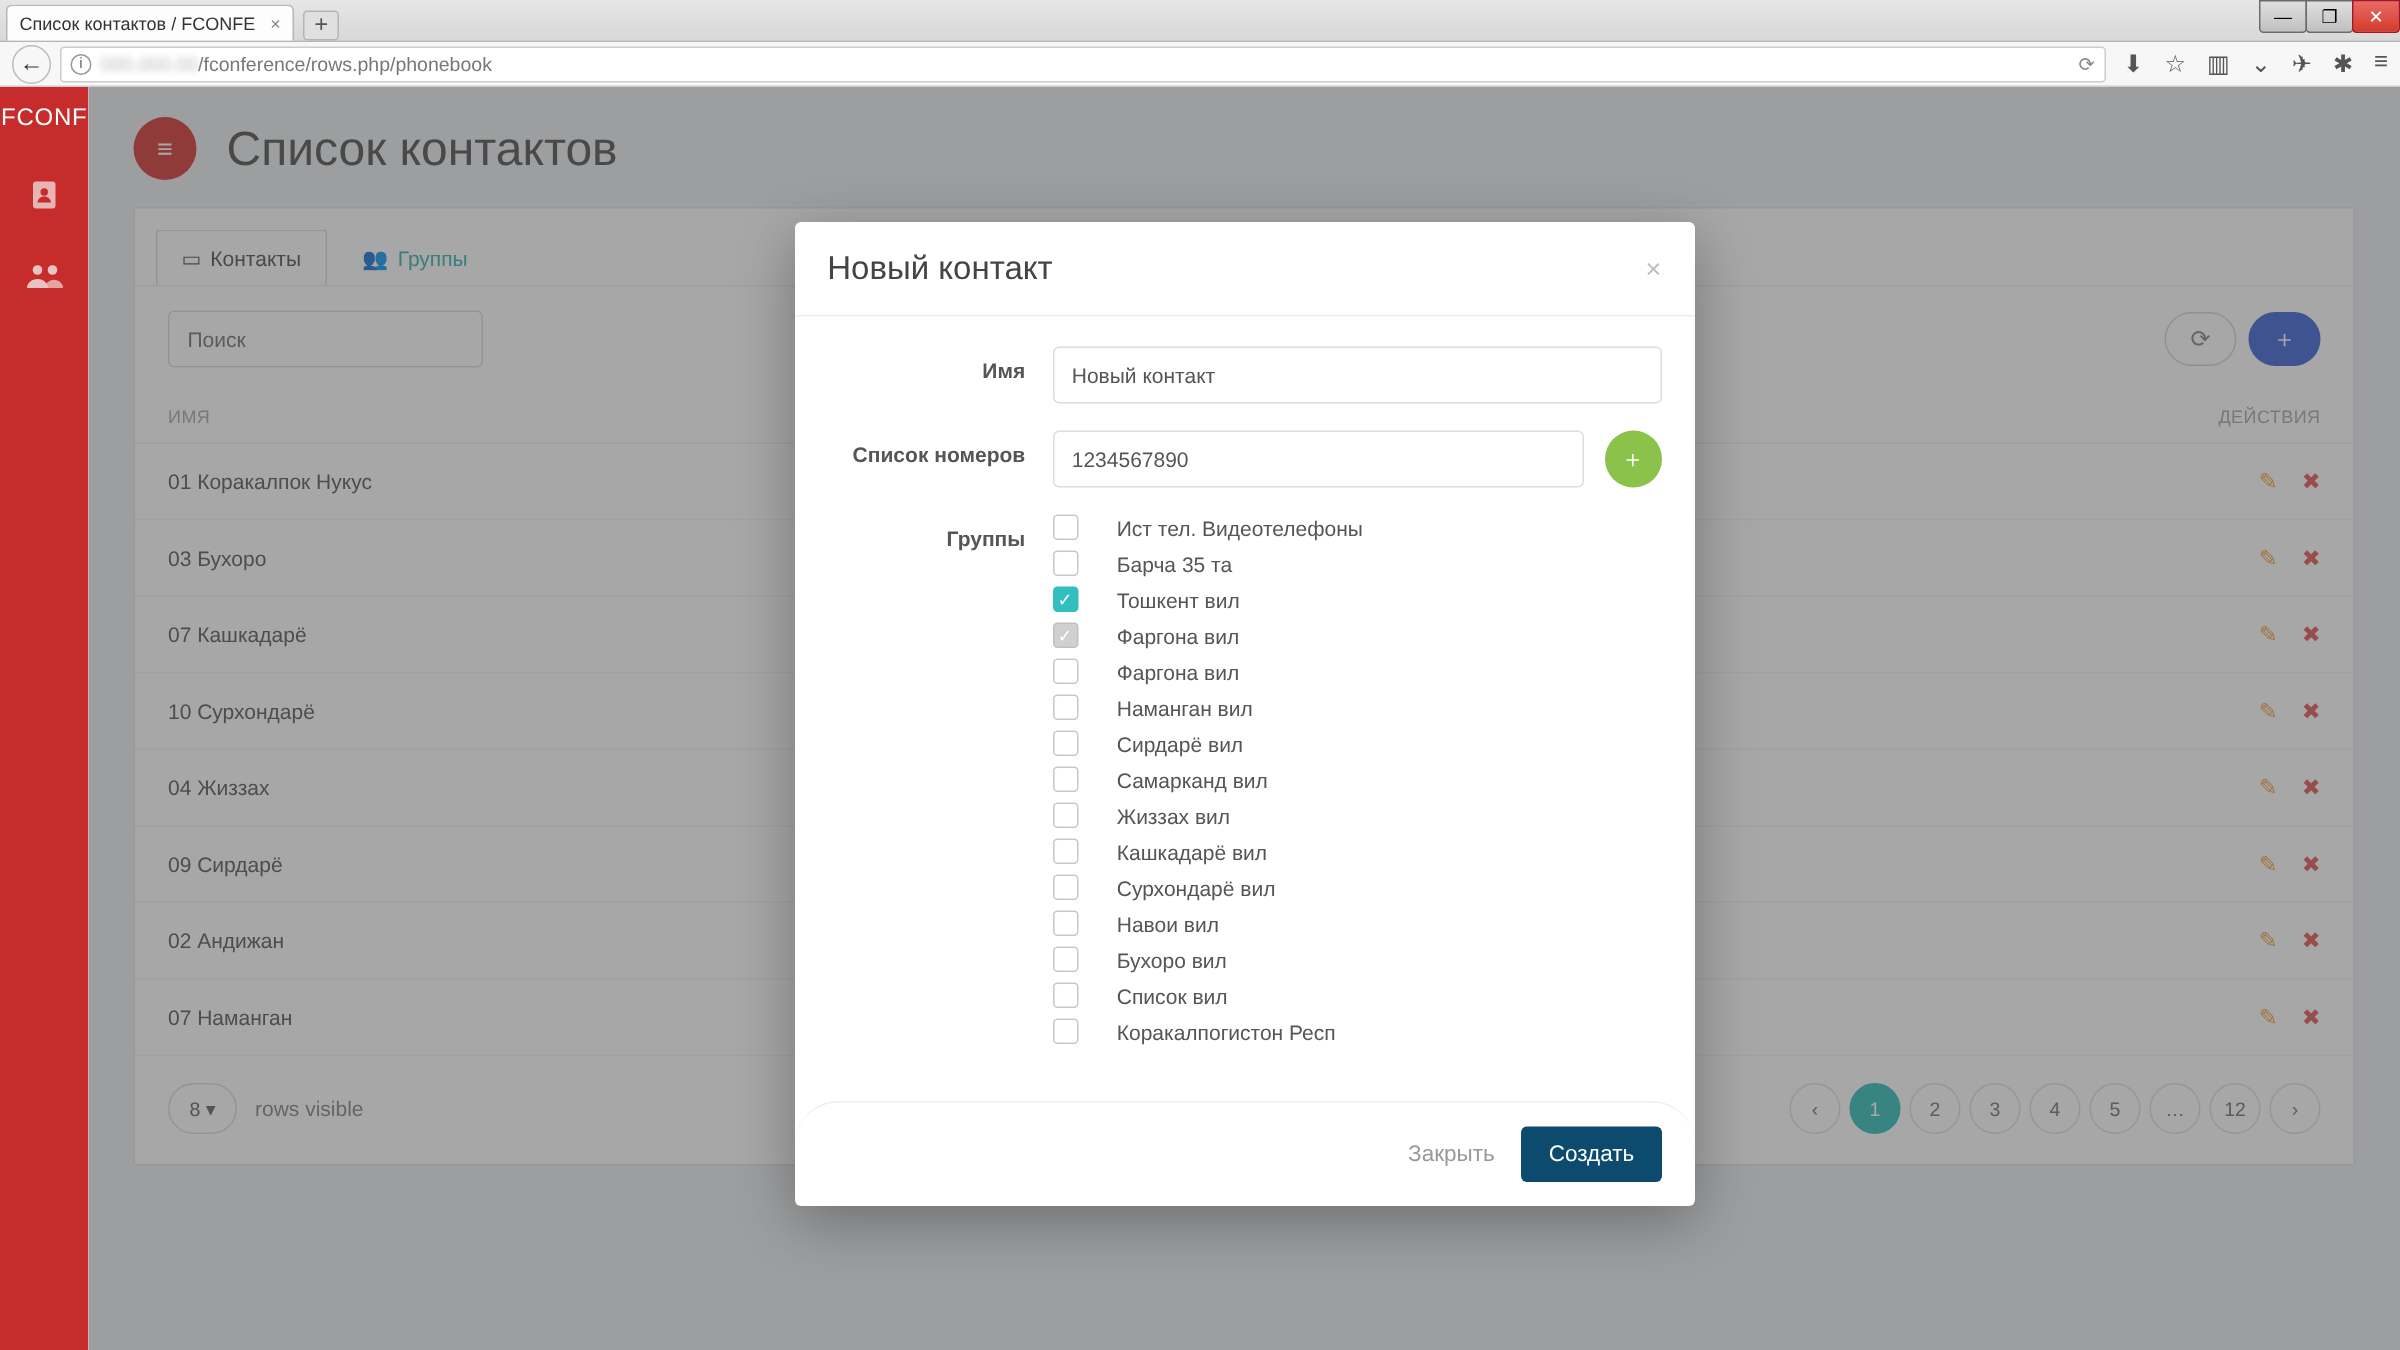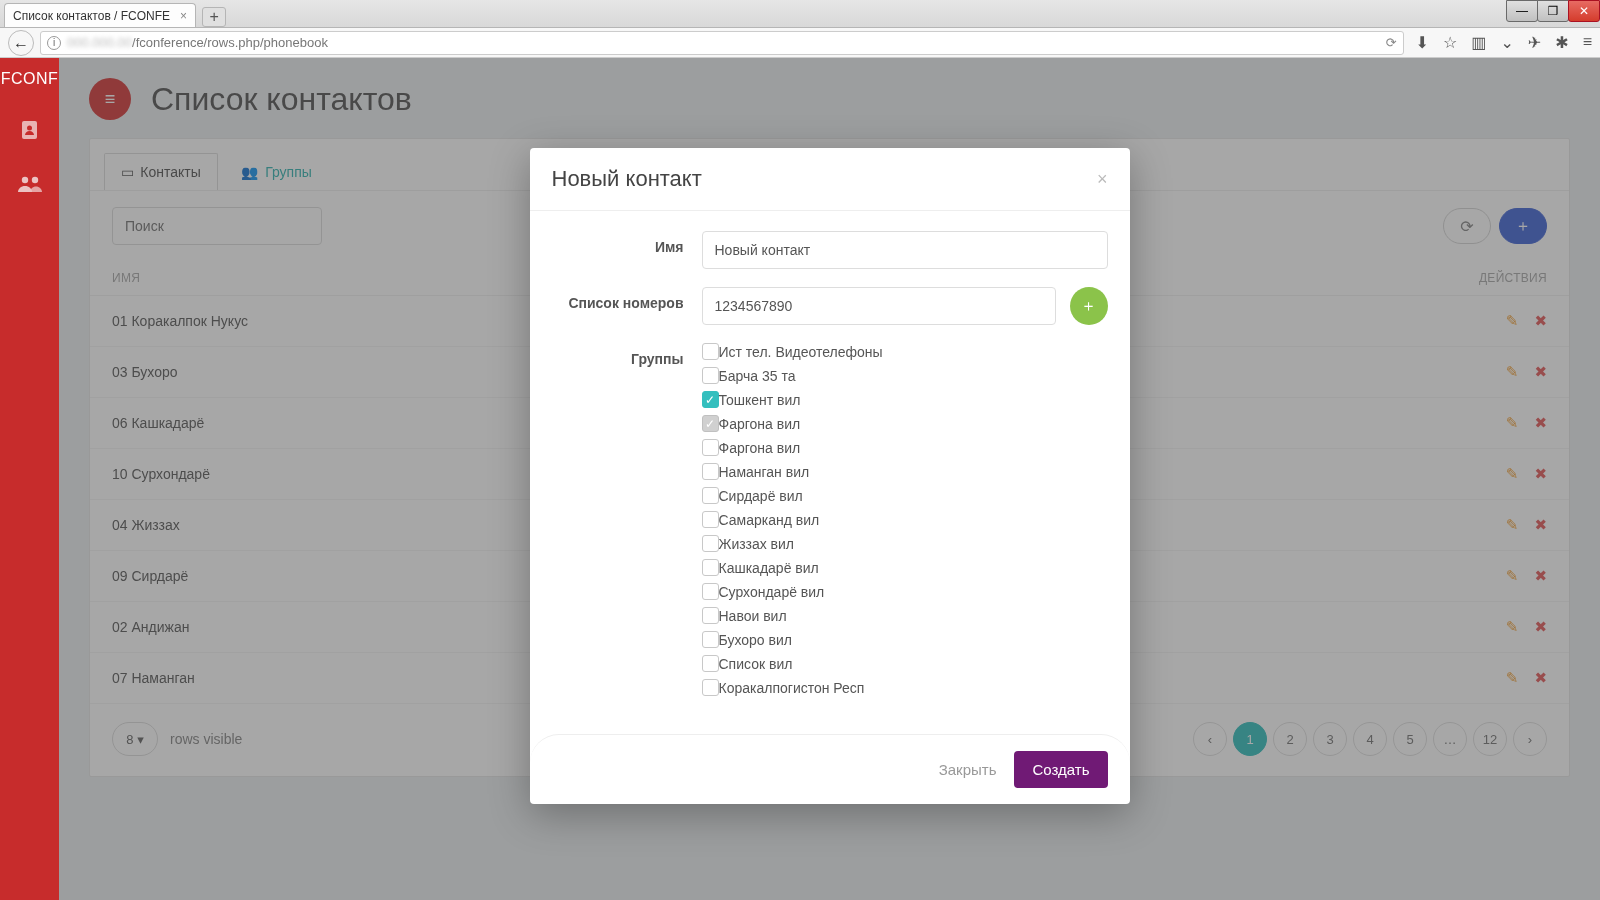--- a/index.html
+++ b/index.html
@@ -58,27 +58,27 @@
   .modal-hd .x{color:#bbb;font-size:18px;}
   .modal-body{padding:20px 22px;}
   .frow{display:flex;align-items:flex-start;margin-bottom:18px;}
   .flabel{width:150px;text-align:right;padding-right:18px;font-size:14px;color:#555;font-weight:600;padding-top:8px;}
   .fcontrol{flex:1;}
   .tinput{width:100%;height:38px;border:1px solid #ddd;border-radius:4px;padding:0 12px;font-size:14px;color:#555;}
   .numrow{display:flex;gap:14px;align-items:center;}
   .numrow .tinput{flex:1;}
   .addnum{width:38px;height:38px;border-radius:50%;background:#8bc34a;color:#fff;display:flex;align-items:center;justify-content:center;font-size:16px;}
   .chklist{display:flex;flex-direction:column;gap:7px;}
-  .chk{display:flex;align-items:center;gap:0;font-size:14px;color:#555;}
+  .chk{display:flex;align-items:center;gap:26px;font-size:14px;color:#555;}
   .chk .box{width:17px;height:17px;border:1px solid #c8c8c8;border-radius:3px;display:flex;align-items:center;justify-content:center;font-size:12px;color:#fff;}
   .chk.on .box{background:#34bfbe;border-color:#34bfbe;}
   .chk.gray .box{background:#d0d0d0;border-color:#c0c0c0;}
   .modal-ft{padding:16px 22px;border-top:1px solid #eee;display:flex;justify-content:flex-end;gap:18px;align-items:center;border-radius:29px;}
   .btn-link{background:none;border:none;color:#999;font-size:15px;}
-  .btn-primary{background:#701a75;color:#fff;border:none;border-radius:4px;padding:10px 18px;font-size:15px;}
+  .btn-primary{background:#0c4a6e;color:#fff;border:none;border-radius:4px;padding:10px 18px;font-size:15px;}
   svg{display:block;}
 </style>
 </head>
 <body>
 
 <div class="chrome">
   <div class="tabbar">
     <div class="tab">
       <span>Список контактов / FCONFE</span>
       <span class="x">×</span>
@@ -169,21 +169,21 @@
               <td>01 Коракалпок Нукус</td>
               <td class="blur">0000000000</td>
               <td class="rowacts"><span class="edit">✎</span><span class="del">✖</span></td>
             </tr>
             <tr>
               <td>03 Бухоро</td>
               <td class="blur">0000000000</td>
               <td class="rowacts"><span class="edit">✎</span><span class="del">✖</span></td>
             </tr>
             <tr>
-              <td>06 Кашкадарё</td>
+              <td>07 Кашкадарё</td>
               <td class="blur">0000000000</td>
               <td class="rowacts"><span class="edit">✎</span><span class="del">✖</span></td>
             </tr>
             <tr>
               <td>10 Сурхондарё</td>
               <td class="blur">0000000000</td>
               <td class="rowacts"><span class="edit">✎</span><span class="del">✖</span></td>
             </tr>
             <tr>
               <td>04 Жиззах</td>

